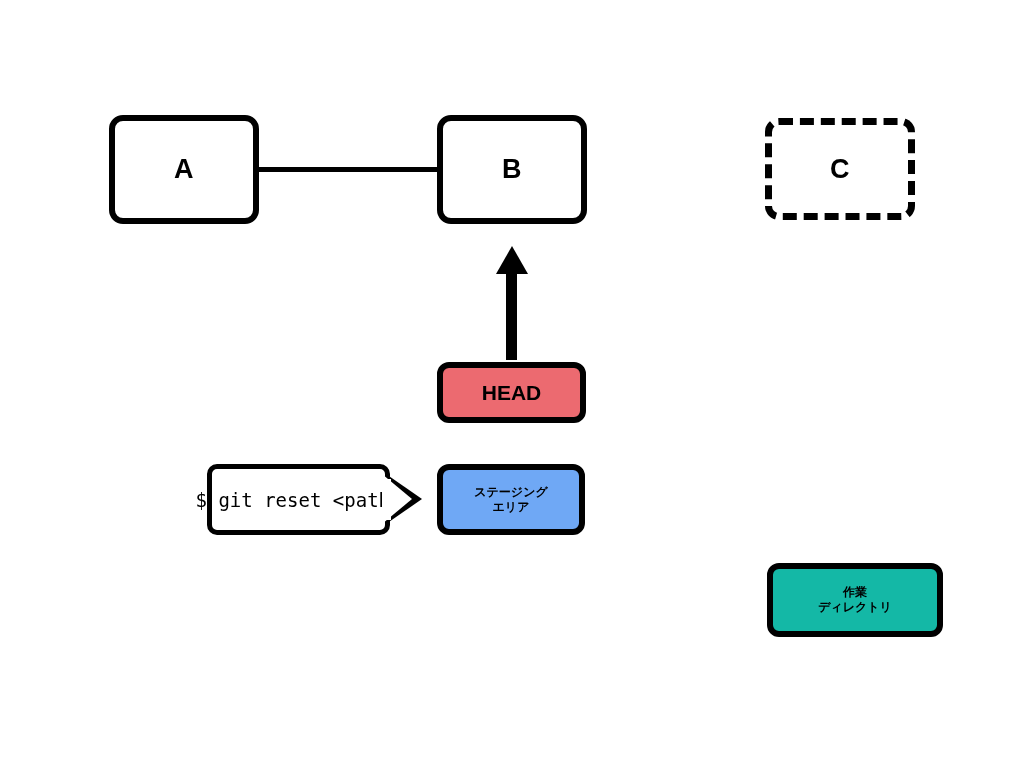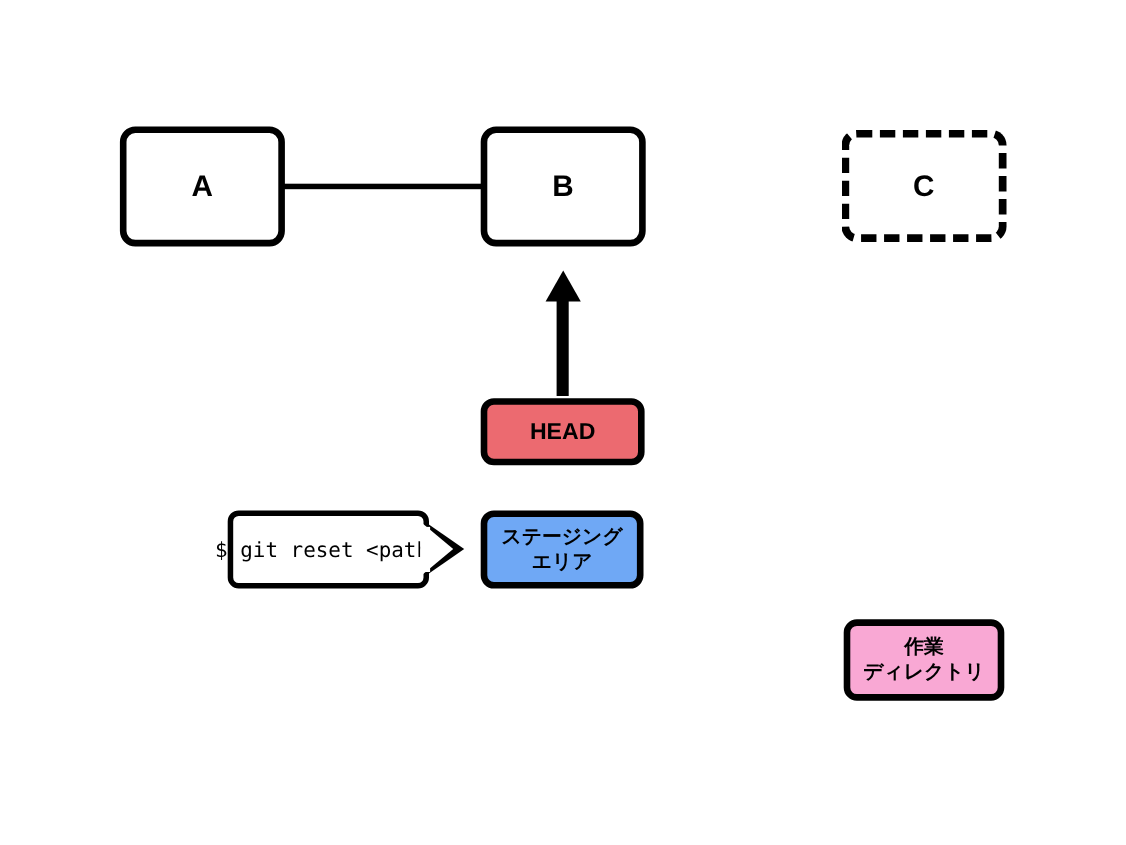--- a/index.html
+++ b/index.html
@@ -55,21 +55,21 @@
   }
 
   .area {
     border: 6px solid #000000;
     border-radius: 12px;
     font-size: 21px;
     font-weight: bold;
   }
 
   .area.small {
-    font-size: 18px;
+    font-size: 12px;
   }
 
   .label-stack {
     display: block;
     padding: 0 4px;
   }
   .label-stack span {
     display: block;
   }
 
@@ -164,20 +164,20 @@
   </div>
 
   <div class="callout" style="left:207px; top:464px; width:183px; height:71px;">
     <span>$ git reset &lt;path&gt;</span>
   </div>
 
   <div class="callout-tail" style="left:386px; top:474px;"></div>
   <div class="callout-tail-inner" style="left:382px; top:474px;"></div>
   <div class="tail-patch" style="left:383px; top:479px; width:8px; height:41px;"></div>
 
-  <div class="node area small" style="left:767px; top:563px; width:146px; height:74px; background:#f9a8d4;">
+  <div class="node area small" style="left:767px; top:563px; width:176px; height:74px; background:#14b8a6;">
     <span class="label-stack">
       <span>作業</span>
       <span>ディレクトリ</span>
     </span>
   </div>
 
 </div>
 
 </body></html>

